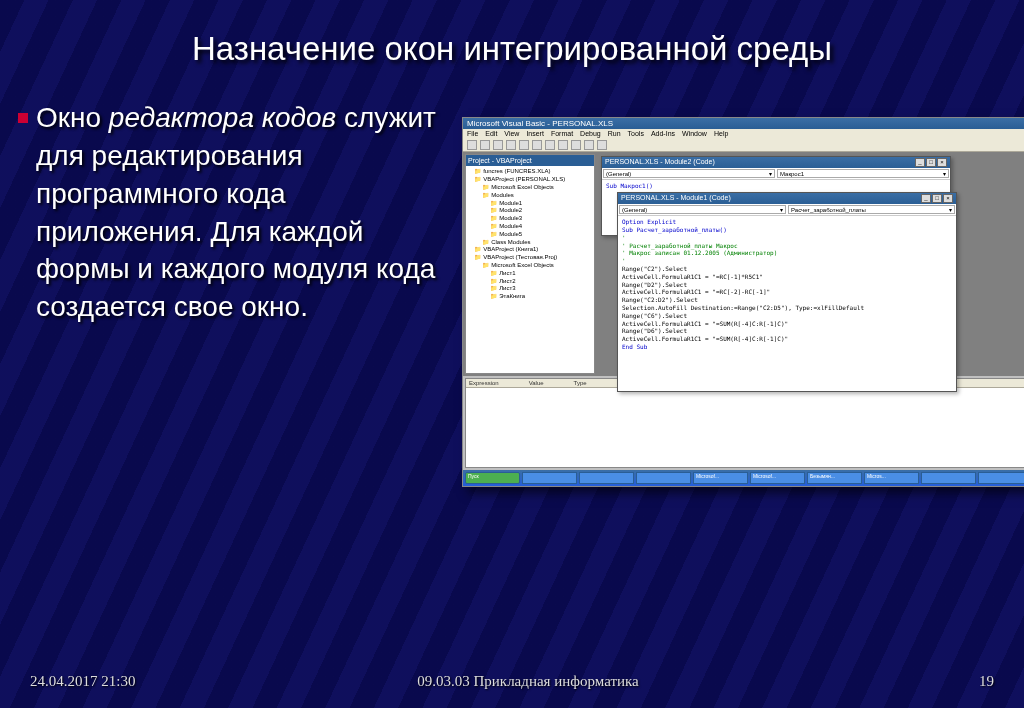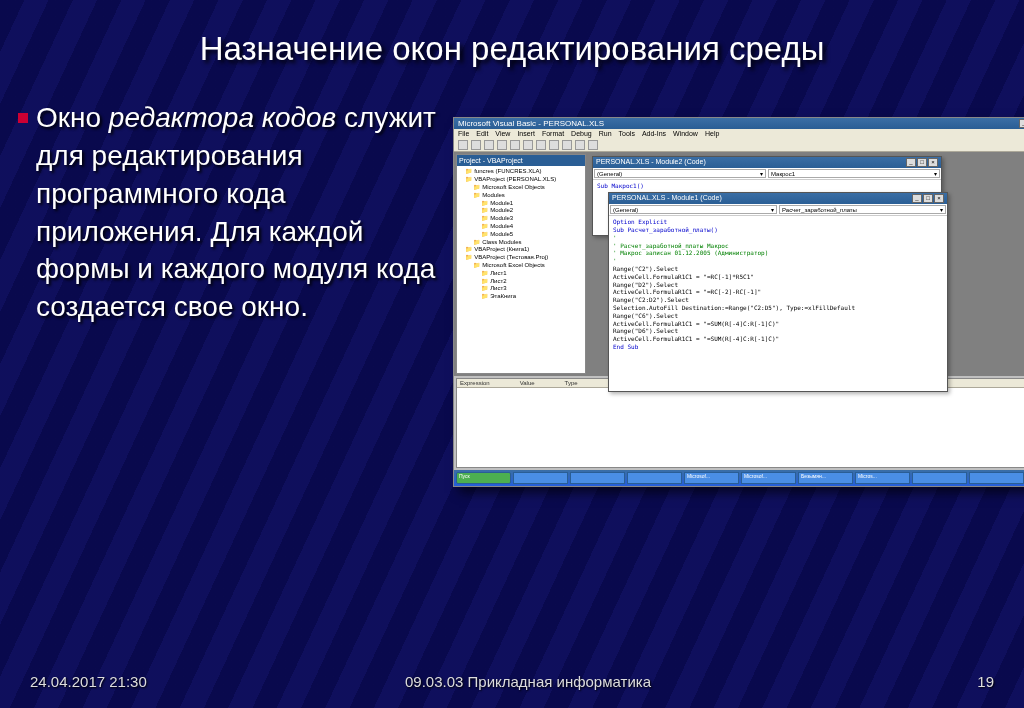--- a/index.html
+++ b/index.html
@@ -30,21 +30,21 @@
     text-align: center;
     font-size: 33px;
     font-weight: normal;
     padding-top: 28px;
     text-shadow: 3px 3px 4px #000;
     line-height: 1.25;
   }
   .body-row {
     display: flex;
     padding: 30px 18px 0 18px;
-    gap: 5px;
+    gap: 14px;
   }
   .text-col {
     flex: 0 0 430px;
     font-size: 28px;
     line-height: 1.35;
     text-shadow: 2px 2px 3px #000;
   }
   .bullet-line { display: flex; align-items: flex-start; gap: 8px; }
   .bullet {
     width: 10px; height: 10px;
@@ -127,33 +127,34 @@
     position: absolute;
     bottom: 18px;
     left: 0;
     width: 100%;
     display: flex;
     justify-content: flex-start;
     padding: 0 30px;
     font-size: 15px;
     color: #ddd;
     text-shadow: 1px 1px 2px #000;
+    font-family: Liberation Serif, serif;
   }
   .footer .center { position:absolute; left:16px; width:100%; text-align:center; }
   .footer .right { margin-left:auto; }
   .winbtns { display:flex; gap:1px;}
   .winbtns span { width:10px; height:9px; background:#ddd; border:1px solid #666; font-size:6px; line-height:7px; text-align:center; color:#000;}
 </style>
 </head>
 <body>
 
 <div class="stripes"></div>
 <div class="content">
   <div class="title">
-    <span>Назначение окон редактирования среды</span><br>
+    <span>Назначение окон интегрированной среды</span><br>
   </div>
 
   <div class="body-row">
     <div class="text-col">
       <div class="bullet-line">
         <div class="bullet"></div>
         <div>
           <span>Окно </span><em>редактора кодов</em><span> служит для редактирования программного кода приложения. Для каждой формы и каждого модуля кода создается свое окно.</span>
         </div>
       </div>

